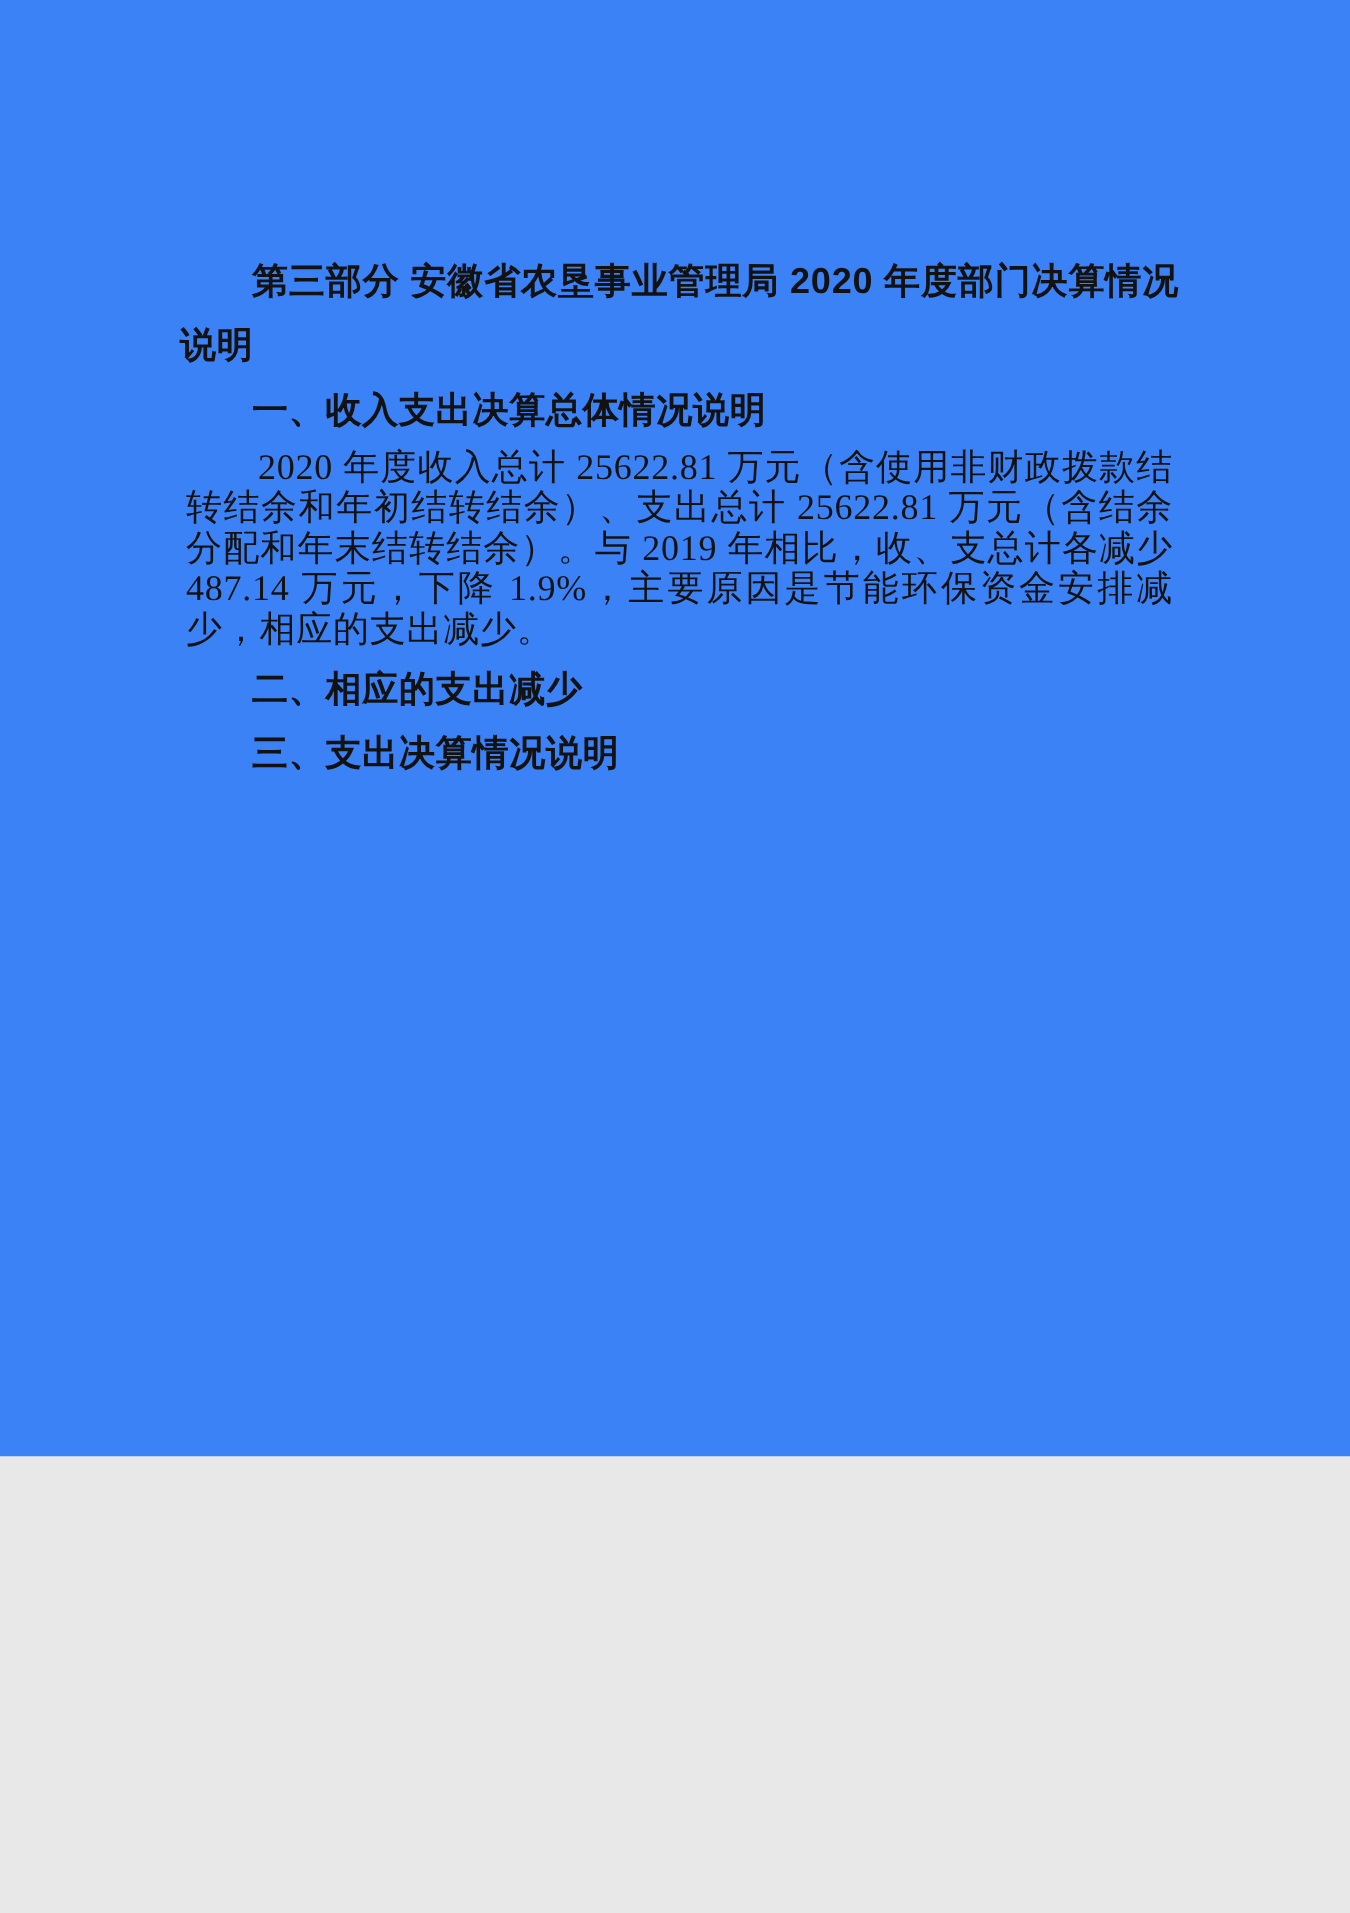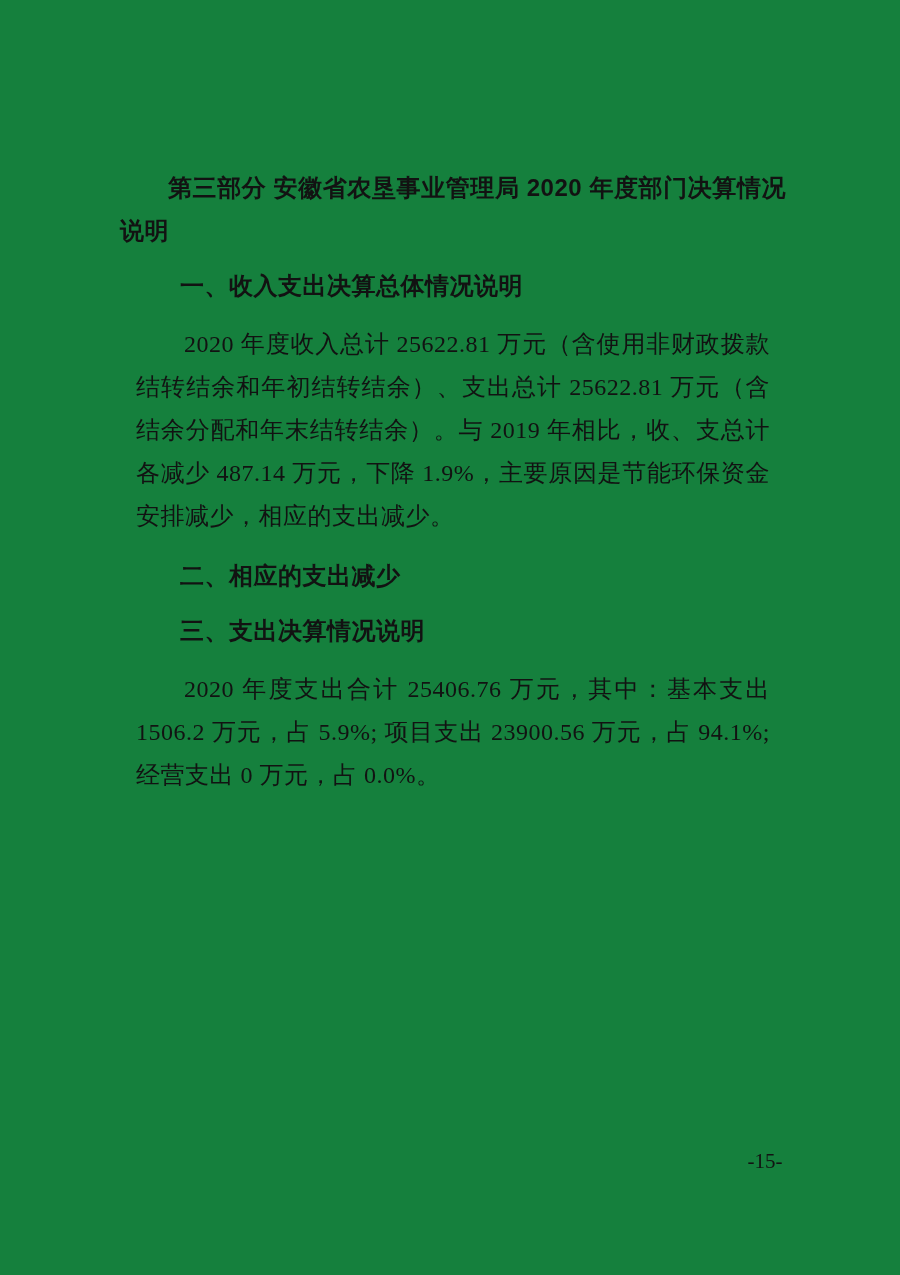--- a/index.html
+++ b/index.html
@@ -3,23 +3,23 @@
 <meta charset="utf-8">
 <style>
   html, body {
     margin: 0;
     padding: 0;
     background: #e8e8e8;
   }
   .page {
     position: relative;
     width: 900px;
-    height: 1275px;
+    height: 971px;
     margin: 0 auto;
-    background: #15803d;
+    background: #3b82f6;
     color: #121212;
     overflow: hidden;
   }
   .content {
     position: absolute;
     left: 120px;
     top: 166px;
     width: 666px;
   }
   .doc-title {
@@ -31,31 +31,31 @@
     text-align: justify;
     margin: 0;
     letter-spacing: 0.5px;
   }
   .section-heading {
     font-family: "Liberation Sans", "DejaVu Sans", sans-serif;
     font-weight: bold;
     font-size: 24px;
     line-height: 43px;
     text-indent: 2em;
-    margin: 12px;
+    margin: 0;
     letter-spacing: 0.5px;
   }
   .body-paragraph {
     font-family: "Liberation Serif", "DejaVu Serif", serif;
     font-weight: normal;
     font-size: 24px;
-    line-height: 43px;
+    line-height: 27px;
     text-indent: 2em;
     text-align: justify;
-    margin: 16px;
+    margin: 4px;
     letter-spacing: 0.5px;
   }
   .page-number {
     position: absolute;
     left: 730px;
     top: 1122px;
     width: 70px;
     text-align: center;
     font-family: "Liberation Serif", "DejaVu Serif", serif;
     font-size: 21px;
@@ -71,19 +71,18 @@
   <div class="content">
 
     <p class="doc-title">第三部分 安徽省农垦事业管理局 2020 年度部门决算情况说明</p>
 
     <p class="section-heading">一、收入支出决算总体情况说明</p>
     <p class="body-paragraph">2020 年度收入总计 25622.81 万元（含使用非财政拨款结转结余和年初结转结余）、支出总计 25622.81 万元（含结余分配和年末结转结余）。与 2019 年相比，收、支总计各减少 487.14 万元，下降 1.9%，主要原因是节能环保资金安排减少，相应的支出减少。</p>
 
     <p class="section-heading">二、相应的支出减少</p>
 
     <p class="section-heading">三、支出决算情况说明</p>
-    <p class="body-paragraph">2020 年度支出合计 25406.76 万元，其中：基本支出 1506.2 万元，占 5.9%; 项目支出 23900.56 万元，占 94.1%; 经营支出 0 万元，占 0.0%。</p>
 
 
   </div>
 
   <div class="page-number">-15-</div>
 </div>
 
 </body></html>

